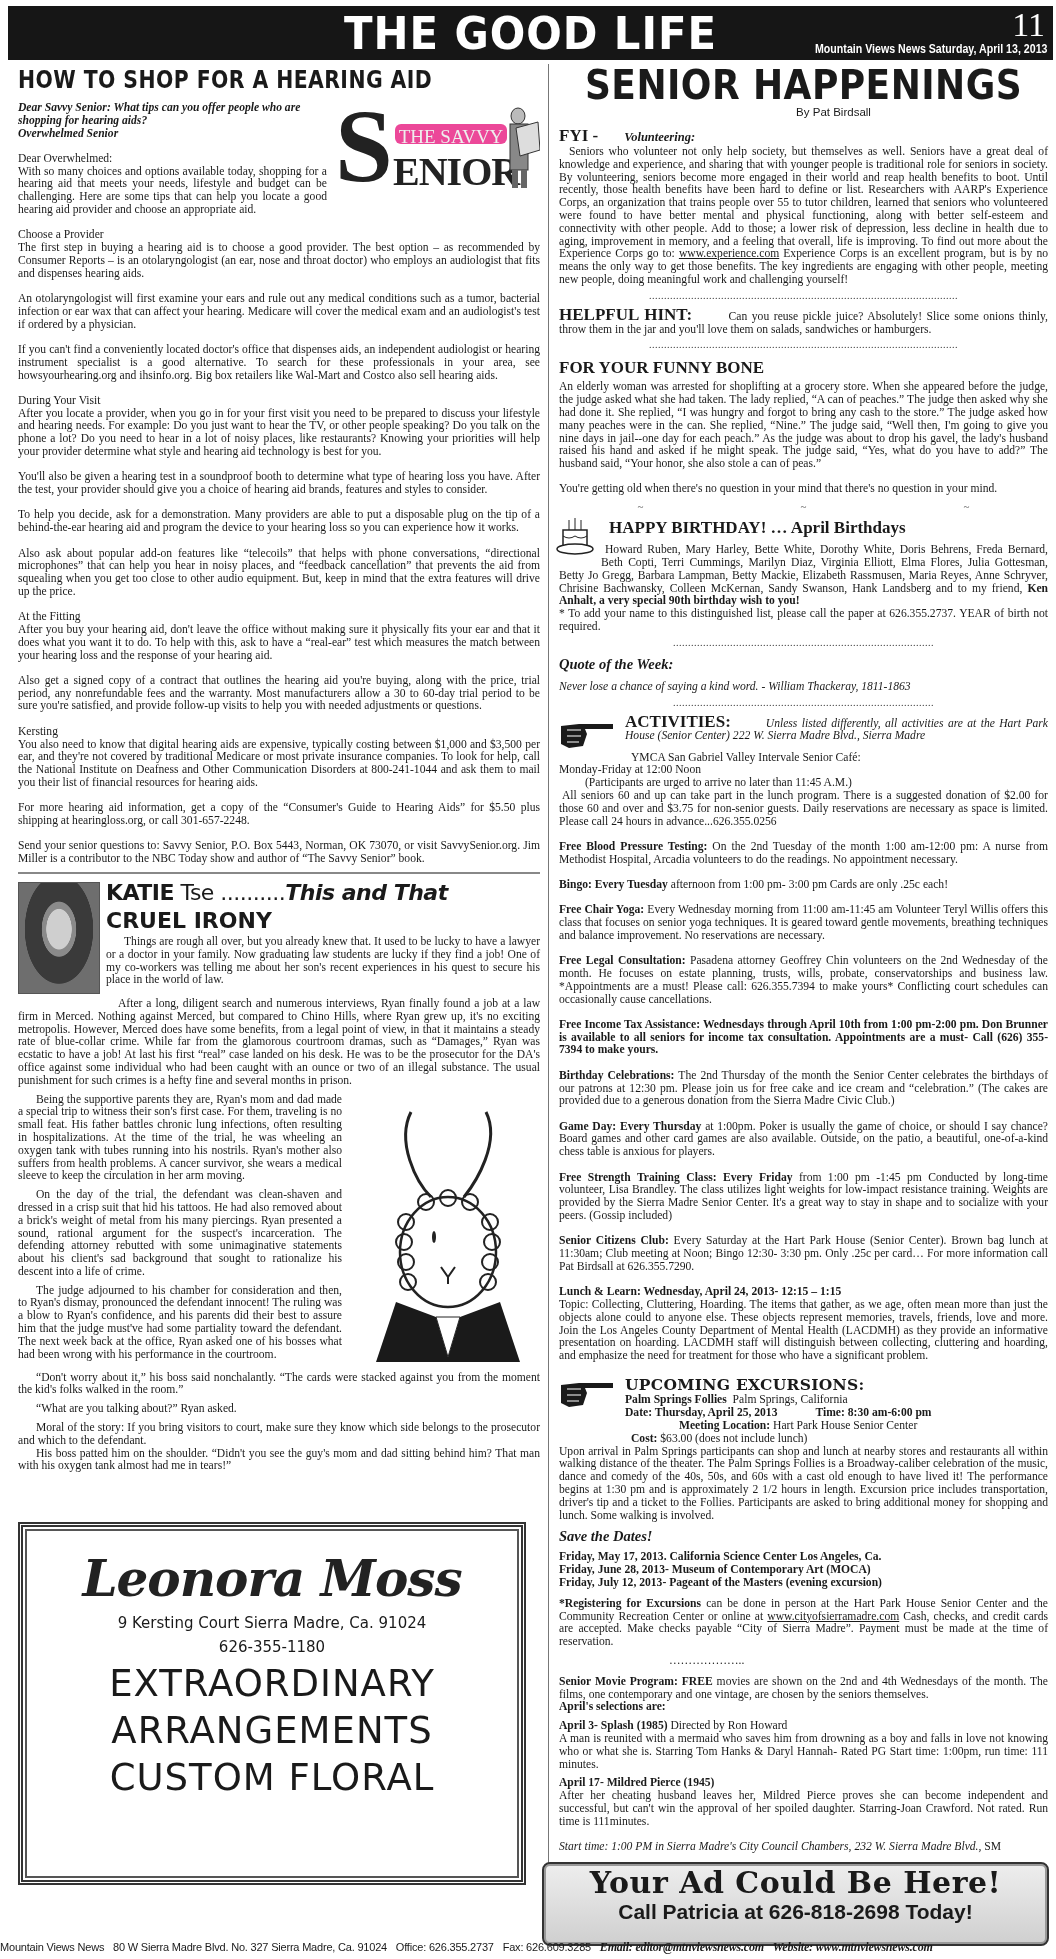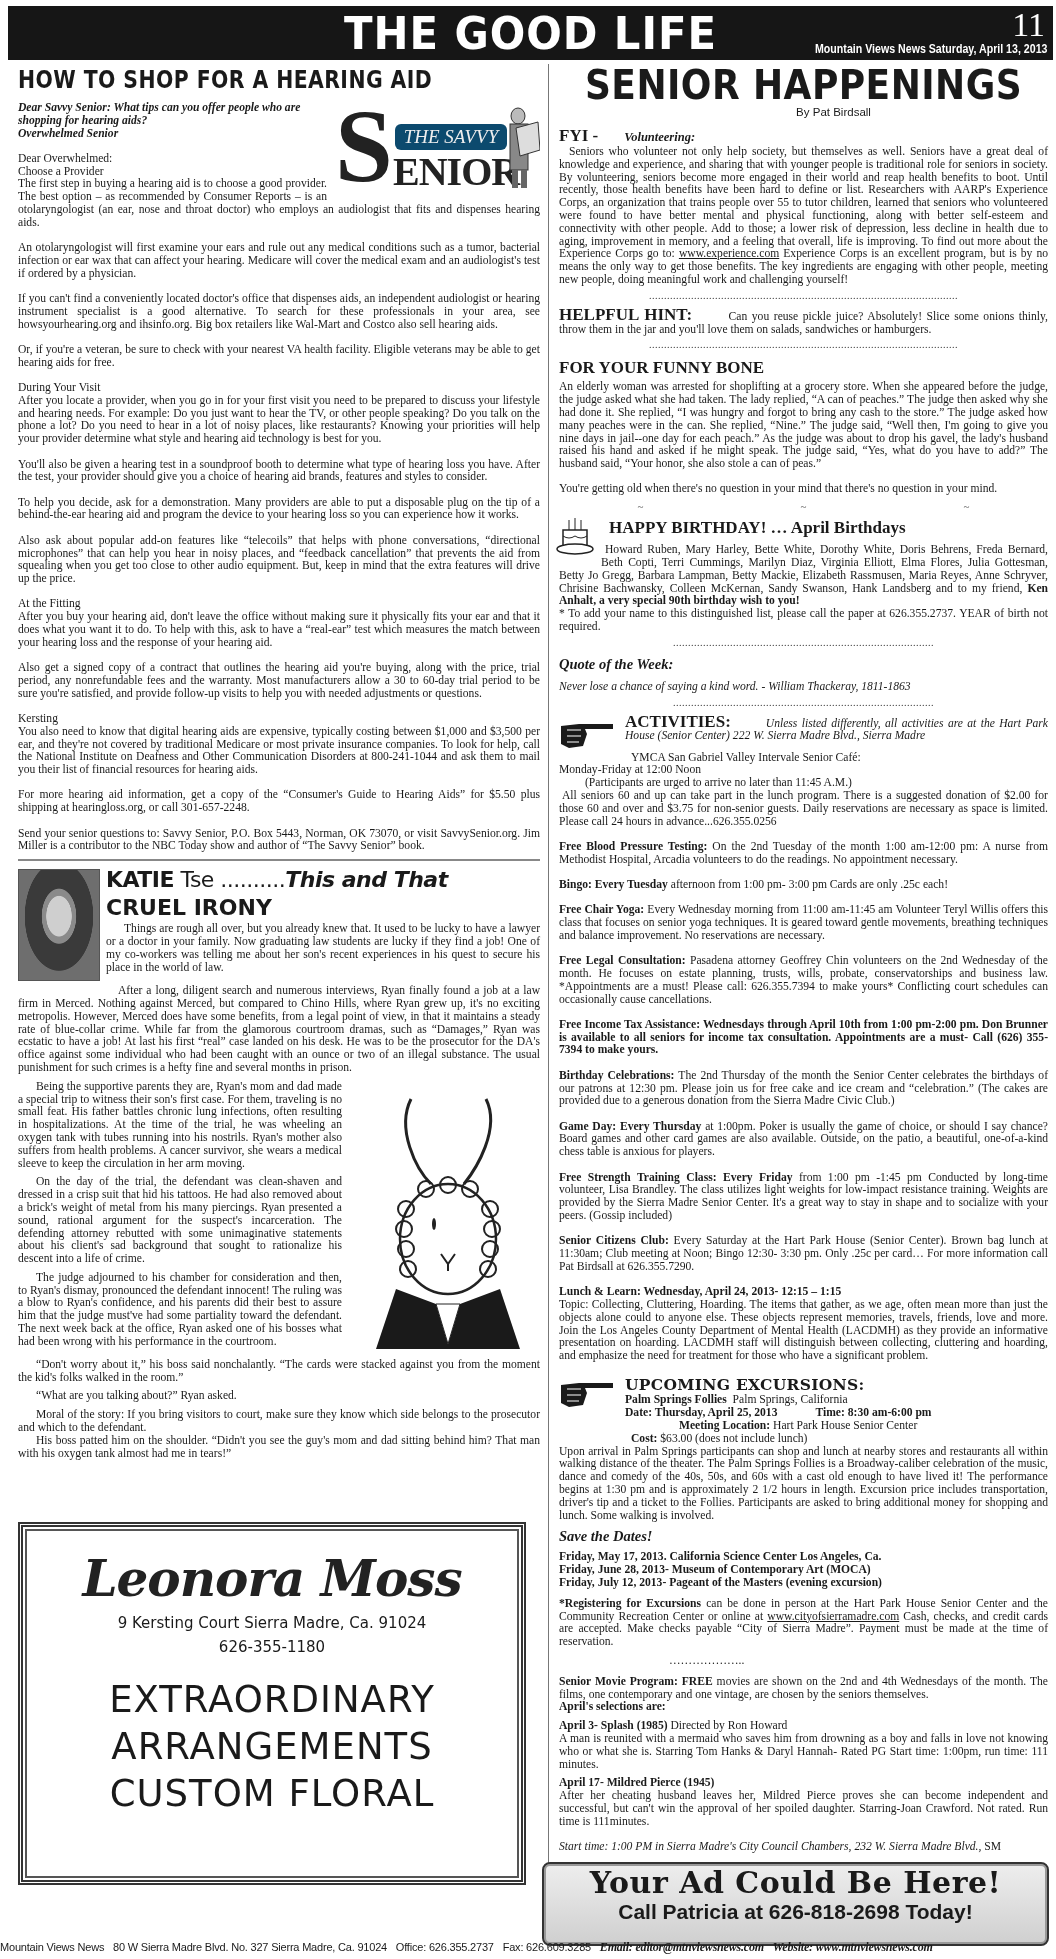--- a/index.html
+++ b/index.html
@@ -15,21 +15,21 @@
   .col-right { position: absolute; left: 548px; top: 64px; width: 500px; border-left: 1px solid #777; padding-left: 10px; height: 1830px; }
 
   .hdr-sans { font-family: "DejaVu Sans", sans-serif; font-weight: bold; }
   .hearing-title { font-size: 24px; transform: scaleX(0.85); transform-origin: left; letter-spacing: 0.5px; margin: 2px 0 8px 0; white-space: nowrap; }
 
   p, .para { font-size: 11.6px; line-height: 12.8px; text-align: justify; }
   .gap { margin-bottom: 12.5px; }
 
   .savvy-logo { float: right; width: 205px; height: 86px; margin: 4px 0 0 8px; position: relative; }
   .savvy-logo .bigS { position: absolute; left: 0; top: -12px; font-family: "Liberation Serif", serif; font-weight: bold; font-size: 104px; color: #222; line-height: 1; }
-  .savvy-logo .pill { position: absolute; left: 60px; top: 18px; width: 112px; height: 26px; background: #0c4a6e; border-radius: 6px; color: #eee; font-style: italic; font-size: 19px; text-align: center; line-height: 26px; font-family: "Liberation Serif", serif; }
+  .savvy-logo .pill { position: absolute; left: 60px; top: 18px; width: 112px; height: 20px; background: #ec4899; border-radius: 6px; color: #eee; font-size: 19px; text-align: center; line-height: 26px; font-family: "Liberation Serif", serif; }
   .savvy-logo .enior { position: absolute; left: 58px; top: 42px; font-family: "Liberation Serif", serif; font-weight: bold; font-size: 40px; color: #222; letter-spacing: -1px; }
   .savvy-logo .man { position: absolute; right: 0; top: 0; width: 38px; height: 86px; }
 
   .ital-bold { font-style: italic; font-weight: bold; font-size: 11.6px; line-height: 12.8px; }
 
   .hr-grey { border-top: 2px solid #888; margin: 6px 0 6px 0; }
 
   .katie-wrap { position: relative; }
   .katie-photo { float: left; width: 82px; height: 112px; margin: 2px 6px 4px 0; background: radial-gradient(ellipse at 50% 42%, #cfcfcf 0 22%, #8a8a8a 23% 30%, #3a3a3a 31% 60%, #6e6e6e 61%); border: 1px solid #555; }
   .katie-head { font-family: "DejaVu Sans", sans-serif; font-size: 22px; line-height: 26px; letter-spacing: -0.5px; white-space: nowrap; }
@@ -100,28 +100,28 @@
       <rect x="8" y="18" width="18" height="46" fill="#888" stroke="#333"></rect>
       <polygon points="14,22 36,16 38,44 18,50" fill="#ddd" stroke="#333"></polygon>
       <rect x="10" y="64" width="6" height="18" fill="#666"></rect>
       <rect x="19" y="64" width="6" height="18" fill="#666"></rect>
     </svg>
   </div>
 
   <div class="ital-bold">Dear Savvy Senior:  What tips can you offer people who are shopping for hearing aids?</div>
   <div class="ital-bold gap">Overwhelmed Senior</div>
   <p>Dear Overwhelmed:</p>
+  <p class="gap">With so many choices and options available today, shopping for a hearing aid that meets your needs, lifestyle and budget can be challenging. Here are some tips that can help you locate a good hearing aid provider and choose an appropriate aid.</p>
 
   <div>
     <p>Choose a Provider</p>
     <p class="gap">The first step in buying a hearing aid is to choose a good provider. The best option – as recommended by Consumer Reports – is an otolaryngologist (an ear, nose and throat doctor) who employs an audiologist that fits and dispenses hearing aids.</p>
   </div>
   <p class="gap">An otolaryngologist will first examine your ears and rule out any medical conditions such as a tumor, bacterial infection or ear wax that can affect your hearing. Medicare will cover the medical exam and an audiologist's test if ordered by a physician.</p>
   <p class="gap">If you can't find a conveniently located doctor's office that dispenses aids, an independent audiologist or hearing instrument specialist is a good alternative. To search for these professionals in your area, see howsyourhearing.org and ihsinfo.org. Big box retailers like Wal-Mart and Costco also sell hearing aids.</p>
-  <p class="gap">Or, if you're a veteran, be sure to check with your nearest VA health facility. Eligible veterans may be able to get hearing aids for free.</p>
   <div>
     <p>During Your Visit</p>
     <p class="gap">After you locate a provider, when you go in for your first visit you need to be prepared to discuss your lifestyle and hearing needs. For example: Do you just want to hear the TV, or other people speaking? Do you talk on the phone a lot? Do you need to hear in a lot of noisy places, like restaurants? Knowing your priorities will help your provider determine what style and hearing aid technology is best for you.</p>
   </div>
   <p class="gap">You'll also be given a hearing test in a soundproof booth to determine what type of hearing loss you have. After the test, your provider should give you a choice of hearing aid brands, features and styles to consider.</p>
   <p class="gap">To help you decide, ask for a demonstration. Many providers are able to put a disposable plug on the tip of a behind-the-ear hearing aid and program the device to your hearing loss so you can experience how it works.</p>
   <p class="gap">Also ask about popular add-on features like “telecoils” that helps with phone conversations, “directional microphones” that can help you hear in noisy places, and “feedback cancellation” that prevents the aid from squealing when you get too close to other audio equipment. But, keep in mind that the extra features will drive up the price.</p>
   <div>
     <p>At the Fitting</p>
     <p class="gap">After you buy your hearing aid, don't leave the office without making sure it physically fits your ear and that it does what you want it to do. To help with this, ask to have a “real-ear” test which measures the match between your hearing loss and the response of your hearing aid.</p>
@@ -175,21 +175,21 @@
     <p class="indent" style="margin-bottom:6px;">“What are you talking about?” Ryan asked.</p>
     <p class="indent">Moral of the story: If you bring visitors to court, make sure they know which side belongs to the prosecutor and which to the defendant.</p>
     <p class="indent" style="margin-bottom:6px;">His boss patted him on the shoulder.  “Didn't you see the guy's mom and dad sitting behind him?  That man with his oxygen tank almost had me in tears!”</p>
   </div>
 </div>
 
 <div class="ad-box">
   <div class="brand">Leonora Moss</div>
   <div class="addr">9 Kersting Court   Sierra Madre, Ca.  91024</div>
   <div class="addr">626-355-1180</div>
-  <div style="margin-top:20px;">
+  <div style="margin-top:4px;">
     <div class="big">EXTRAORDINARY</div>
     <div class="big">ARRANGEMENTS</div>
     <div class="big">CUSTOM FLORAL</div>
   </div>
 </div>
 
 <div class="col-right">
   <div class="senior-title">SENIOR HAPPENINGS</div>
   <div class="byline">By Pat Birdsall</div>
 

